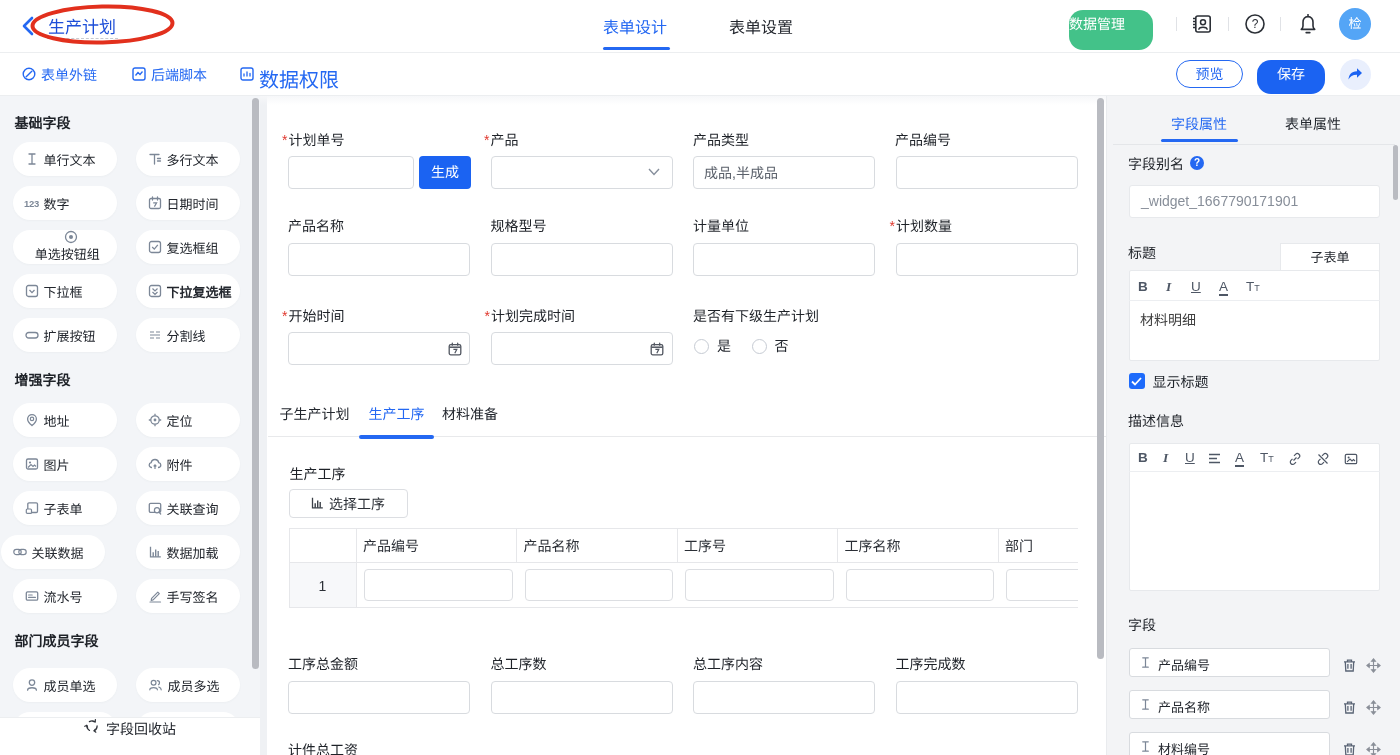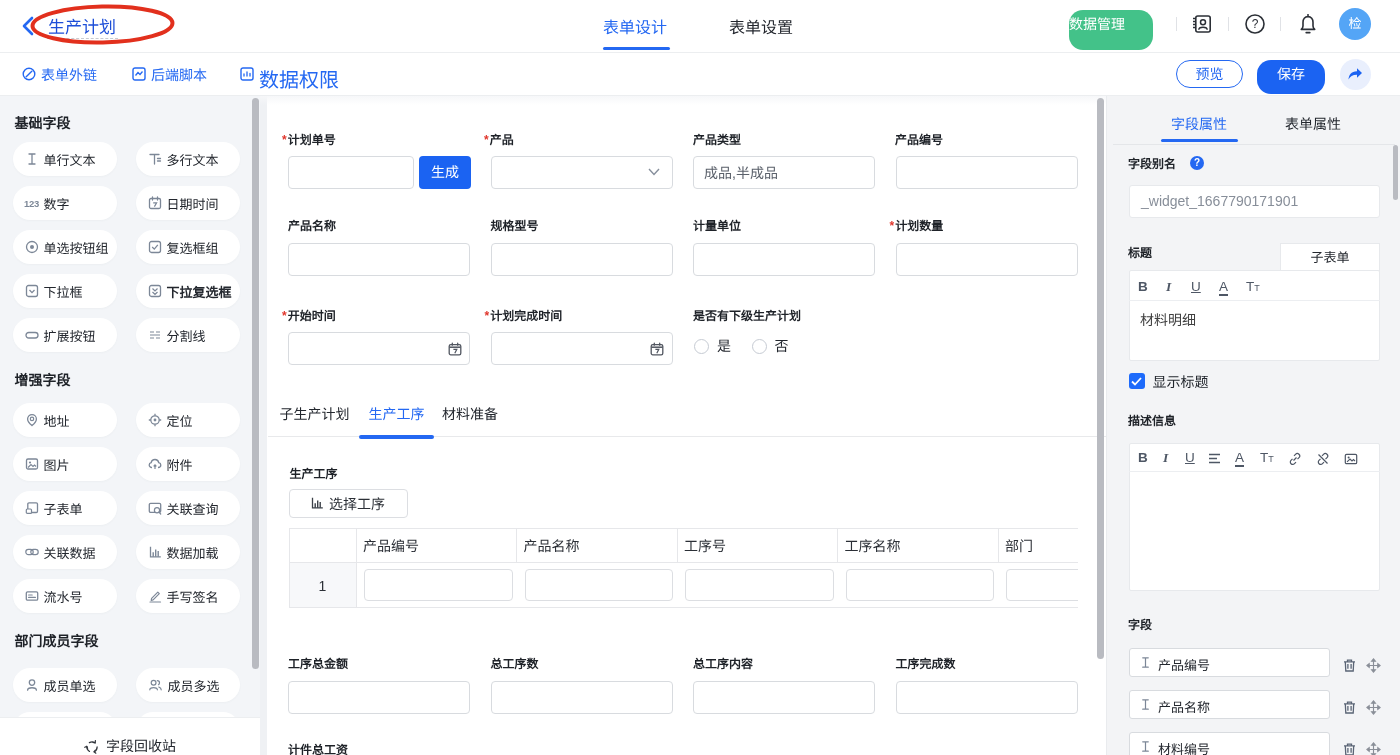--- a/index.html
+++ b/index.html
@@ -2,21 +2,21 @@
 <html lang="zh-CN"><head>
 <meta charset="utf-8">
 <style>
   * { margin:0; padding:0; box-sizing:border-box; }
   html,body { width:1400px; height:755px; overflow:hidden; }
   body { font-family:"Liberation Sans",sans-serif; color:#20242b; position:relative; background:#fff; }
   .abs { position:absolute; }
   .hdr { left:0; top:0; width:1400px; height:53px; background:#fff; border-bottom:1px solid #eceef0; }
   .tbar { left:0; top:53px; width:1400px; height:43px; background:#fff; border-bottom:1px solid #eceef0; }
   .blue { color:#2468f2; }
-  .lbl { font-size:12px; font-weight:700; color:#1e2228; line-height:15px; white-space:nowrap; }
+  .lbl { font-size:14px; font-weight:400; color:#1e2228; line-height:15px; white-space:nowrap; }
   .star { color:#e0362c; margin-right:1px; }
   .inp { background:#fff; border:1px solid #d8dbdf; border-radius:4px; height:33px; }
   .sbh { font-size:14px; line-height:15px; font-weight:700; color:#1e2228; }
   .pill { width:104px; height:34px; background:#fff; border-radius:17px; display:flex; align-items:center; box-shadow:0 1px 2px rgba(80,90,110,0.04);text-align:center; }
   .pill svg { margin-left:12px; flex:none; }
   .pill span { margin-left:4.5px; font-size:13px; color:#23272e; white-space:nowrap; }
   .pill span.n123 { margin-left:11px; font-size:9.5px; font-weight:700; color:#7c8797; letter-spacing:-0.3px; }
   .thumb { background:#b9bbc1; border-radius:4px; }
   .tabtxt { font-size:14px; white-space:nowrap; }
   .ebox { background:#fff; border:1px solid #e7e9ec; border-radius:3px; }
@@ -102,21 +102,21 @@
     <span>数字</span>
   </div>
 <div class="abs pill" style="left:136px;top:186px;">
     <svg width="14" height="14" viewBox="0 0 14 14">
       <rect x="1.5" y="2.5" width="11" height="10" rx="1.5" fill="none" stroke="#7c8797" stroke-width="1.3"></rect>
       <path d="M4.5 1 V4 M9.5 1 V4" stroke="#7c8797" stroke-width="1.3" stroke-linecap="round"></path>
       <path d="M5.2 6.8 H8.6 L6.4 10.6" fill="none" stroke="#7c8797" stroke-width="1.2"></path>
     </svg>
     <span>日期时间</span>
   </div>
-<div class="abs pill" style="left:13px;top:230px;">
+<div class="abs pill" style="left:13px;top:230px;flex-direction:column;">
     <svg width="14" height="14" viewBox="0 0 14 14">
       <circle cx="7" cy="7" r="5.5" fill="none" stroke="#7c8797" stroke-width="1.3"></circle>
       <circle cx="7" cy="7" r="2" fill="#7c8797"></circle>
     </svg>
     <span>单选按钮组</span>
   </div>
 <div class="abs pill" style="left:136px;top:230px;">
     <svg width="14" height="14" viewBox="0 0 14 14">
       <rect x="1.5" y="1.5" width="11" height="11" rx="2" fill="none" stroke="#7c8797" stroke-width="1.3"></rect>
       <path d="M4.2 7 L6.3 9.1 L9.8 4.9" fill="none" stroke="#7c8797" stroke-width="1.3"></path>
@@ -189,21 +189,21 @@
     <span>子表单</span>
   </div>
 <div class="abs pill" style="left:136px;top:491px;">
     <svg width="14" height="14" viewBox="0 0 14 14">
       <rect x="1.3" y="2.3" width="11.4" height="9" rx="1.3" fill="none" stroke="#7c8797" stroke-width="1.3"></rect>
       <circle cx="9" cy="9.3" r="2.6" fill="#fff" stroke="#7c8797" stroke-width="1.2"></circle>
       <path d="M10.9 11.2 L12.7 13" stroke="#7c8797" stroke-width="1.2" stroke-linecap="round"></path>
     </svg>
     <span>关联查询</span>
   </div>
-<div class="abs pill" style="left:13px;top:535px;">
+<div class="abs pill" style="left:1px;top:535px;">
     <svg width="14" height="14" viewBox="0 0 14 14">
       <rect x="0.8" y="4.4" width="7.4" height="5.2" rx="2.6" fill="none" stroke="#7c8797" stroke-width="1.2"></rect>
       <rect x="5.8" y="4.4" width="7.4" height="5.2" rx="2.6" fill="none" stroke="#7c8797" stroke-width="1.2"></rect>
     </svg>
     <span>关联数据</span>
   </div>
 <div class="abs pill" style="left:136px;top:535px;">
     <svg width="14" height="14" viewBox="0 0 14 14">
       <path d="M2.5 1.8 V11.8 H12.8" fill="none" stroke="#7c8797" stroke-width="1.3"></path>
       <path d="M5.2 11.8 V7.2 M7.7 11.8 V4.4 M10.2 11.8 V6" stroke="#7c8797" stroke-width="1.4"></path>
@@ -238,21 +238,21 @@
       <circle cx="5.6" cy="4.8" r="2.4" fill="none" stroke="#7c8797" stroke-width="1.2"></circle>
       <path d="M1.8 11.8 C1.8 8.8 9.4 8.8 9.4 11.8" fill="none" stroke="#7c8797" stroke-width="1.2" stroke-linecap="round"></path>
       <path d="M9.3 2.6 C10.5 2.6 11.5 3.6 11.5 4.8 C11.5 5.6 11.1 6.3 10.5 6.7" fill="none" stroke="#7c8797" stroke-width="1.2" stroke-linecap="round"></path>
       <path d="M10.8 9 C12.3 9.5 13.2 10.5 13.2 11.8" fill="none" stroke="#7c8797" stroke-width="1.2" stroke-linecap="round"></path>
     </svg>
     <span>成员多选</span>
   </div>
 <div class="abs pill" style="left:13px;top:712px;"></div>
 <div class="abs pill" style="left:136px;top:712px;"></div>
 <div class="abs thumb" style="left:252px;top:98px;width:7px;height:571px;"></div>
-<div class="abs" style="left:0;top:717px;width:260px;height:38px;background:#fff;border-top:1px solid #eceef0;display:flex;align-items:flex-end;justify-content:center;">
+<div class="abs" style="left:0;top:717px;width:260px;height:38px;background:#fff;border-top:1px solid #eceef0;display:flex;align-items:flex-start;justify-content:center;">
   <svg width="16" height="16" viewBox="0 0 16 16" style="margin-right:6px;">
     <g fill="none" stroke="#30343b" stroke-width="1.25" stroke-linecap="round" stroke-linejoin="round">
       <path d="M5.4 3.6 A5.3 5.3 0 0 1 11.1 3.8"></path>
         <path d="M11.4 1.6 L11.1 3.8 L9 3.5"></path>
       <path transform="rotate(120 8 8)" d="M5.4 3.6 A5.3 5.3 0 0 1 11.1 3.8"></path>
         <path transform="rotate(120 8 8)" d="M11.4 1.6 L11.1 3.8 L9 3.5"></path>
       <path transform="rotate(240 8 8)" d="M5.4 3.6 A5.3 5.3 0 0 1 11.1 3.8"></path>
         <path transform="rotate(240 8 8)" d="M11.4 1.6 L11.1 3.8 L9 3.5"></path>
     </g>
   </svg>

